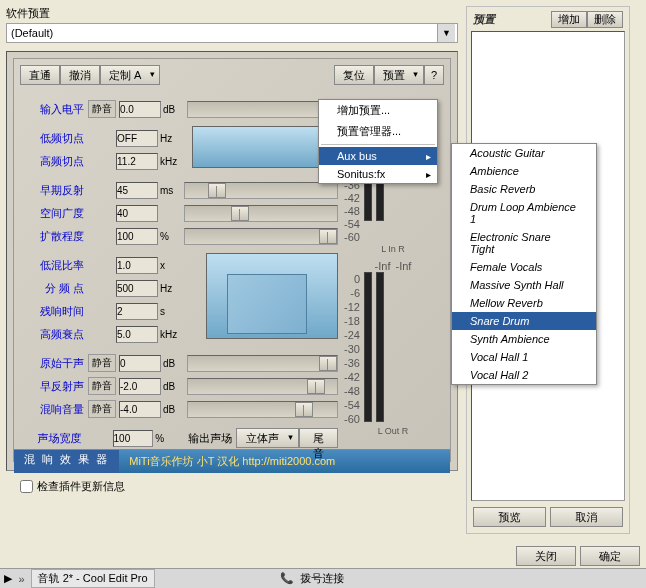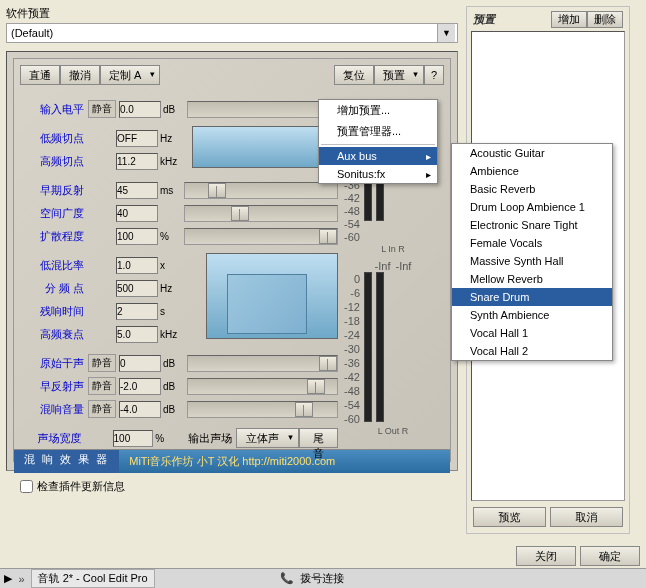--- a/index.html
+++ b/index.html
@@ -276,21 +276,21 @@
 </div>
 
 <div class="popup" style="left:318px; top:99px; width:120px;">
   <div class="popup-item">增加预置...</div>
   <div class="popup-item">预置管理器...</div>
   <div class="popup-sep"></div>
   <div class="popup-item hi has-sub">Aux bus</div>
   <div class="popup-item has-sub">Sonitus:fx</div>
 </div>
 
-<div class="popup" style="left:451px; top:143px; width:162px;" id="sub2">
+<div class="popup" style="left:451px; top:143px; width:146px;font-style:italic;" id="sub2">
     <div class="popup-item">Acoustic Guitar</div>
     <div class="popup-item">Ambience</div>
     <div class="popup-item">Basic Reverb</div>
     <div class="popup-item">Drum Loop Ambience 1</div>
     <div class="popup-item">Electronic Snare Tight</div>
     <div class="popup-item">Female Vocals</div>
     <div class="popup-item">Massive Synth Hall</div>
     <div class="popup-item">Mellow Reverb</div>
     <div class="popup-item hi">Snare Drum</div>
     <div class="popup-item">Synth Ambience</div>

